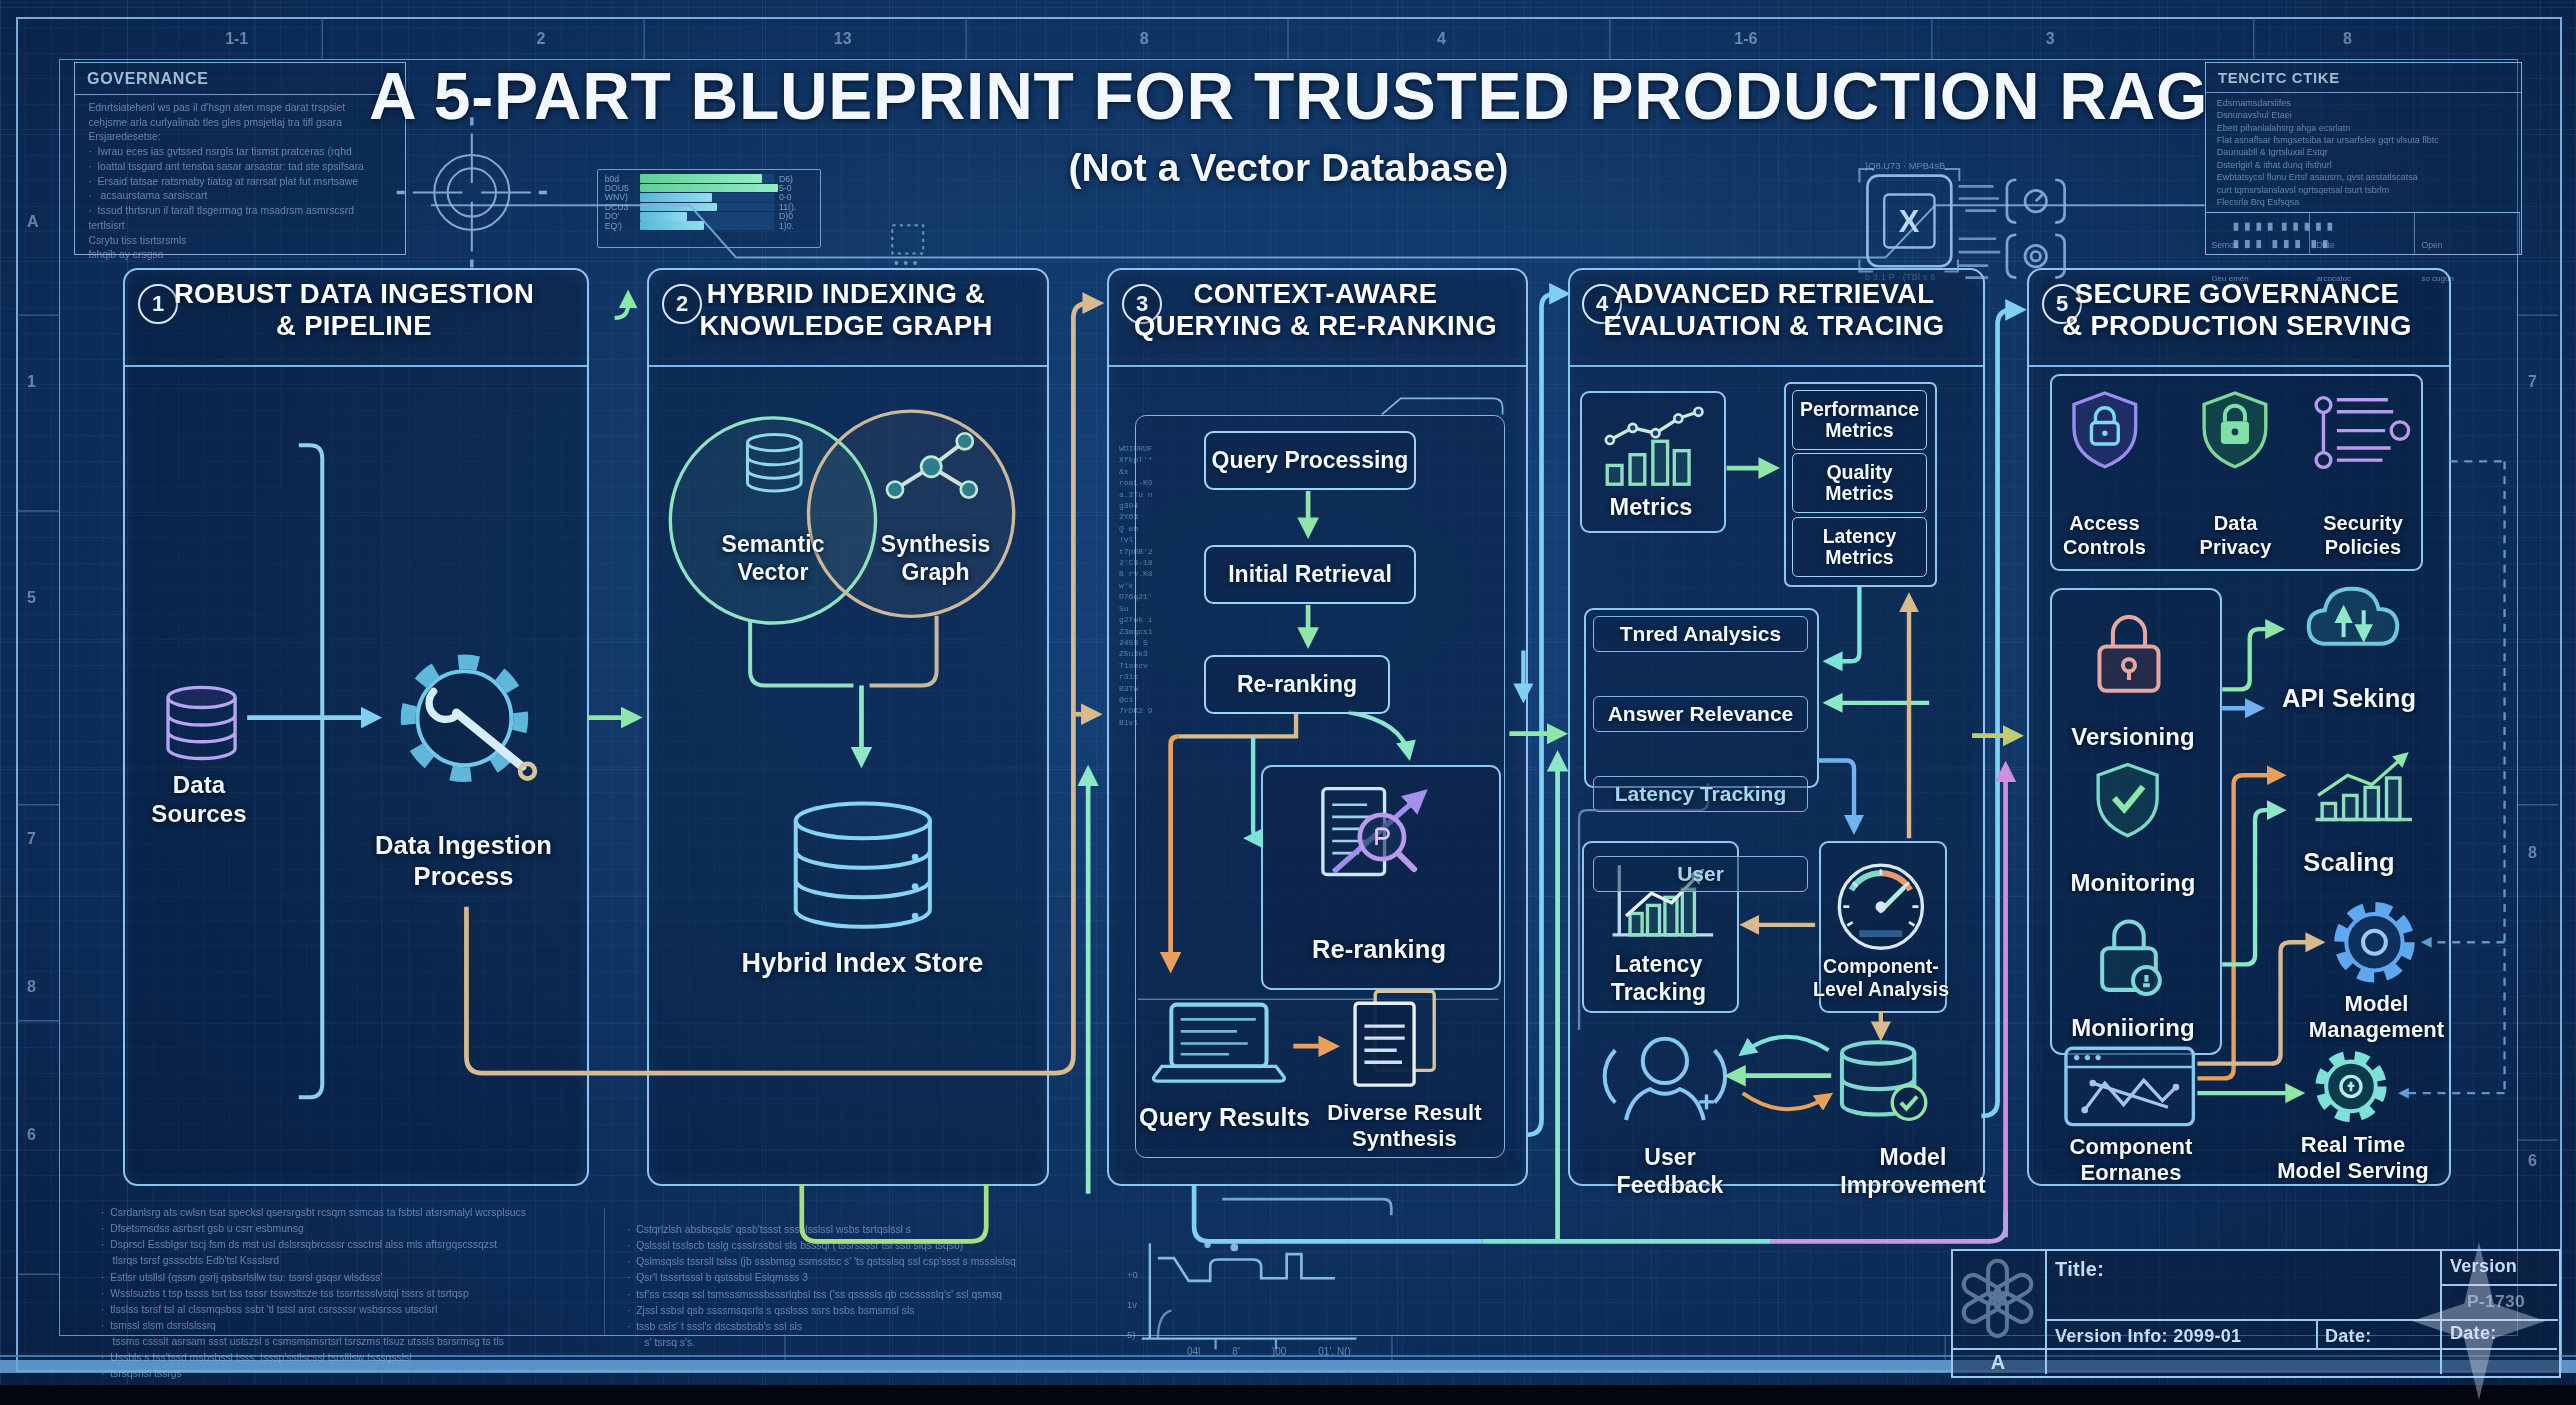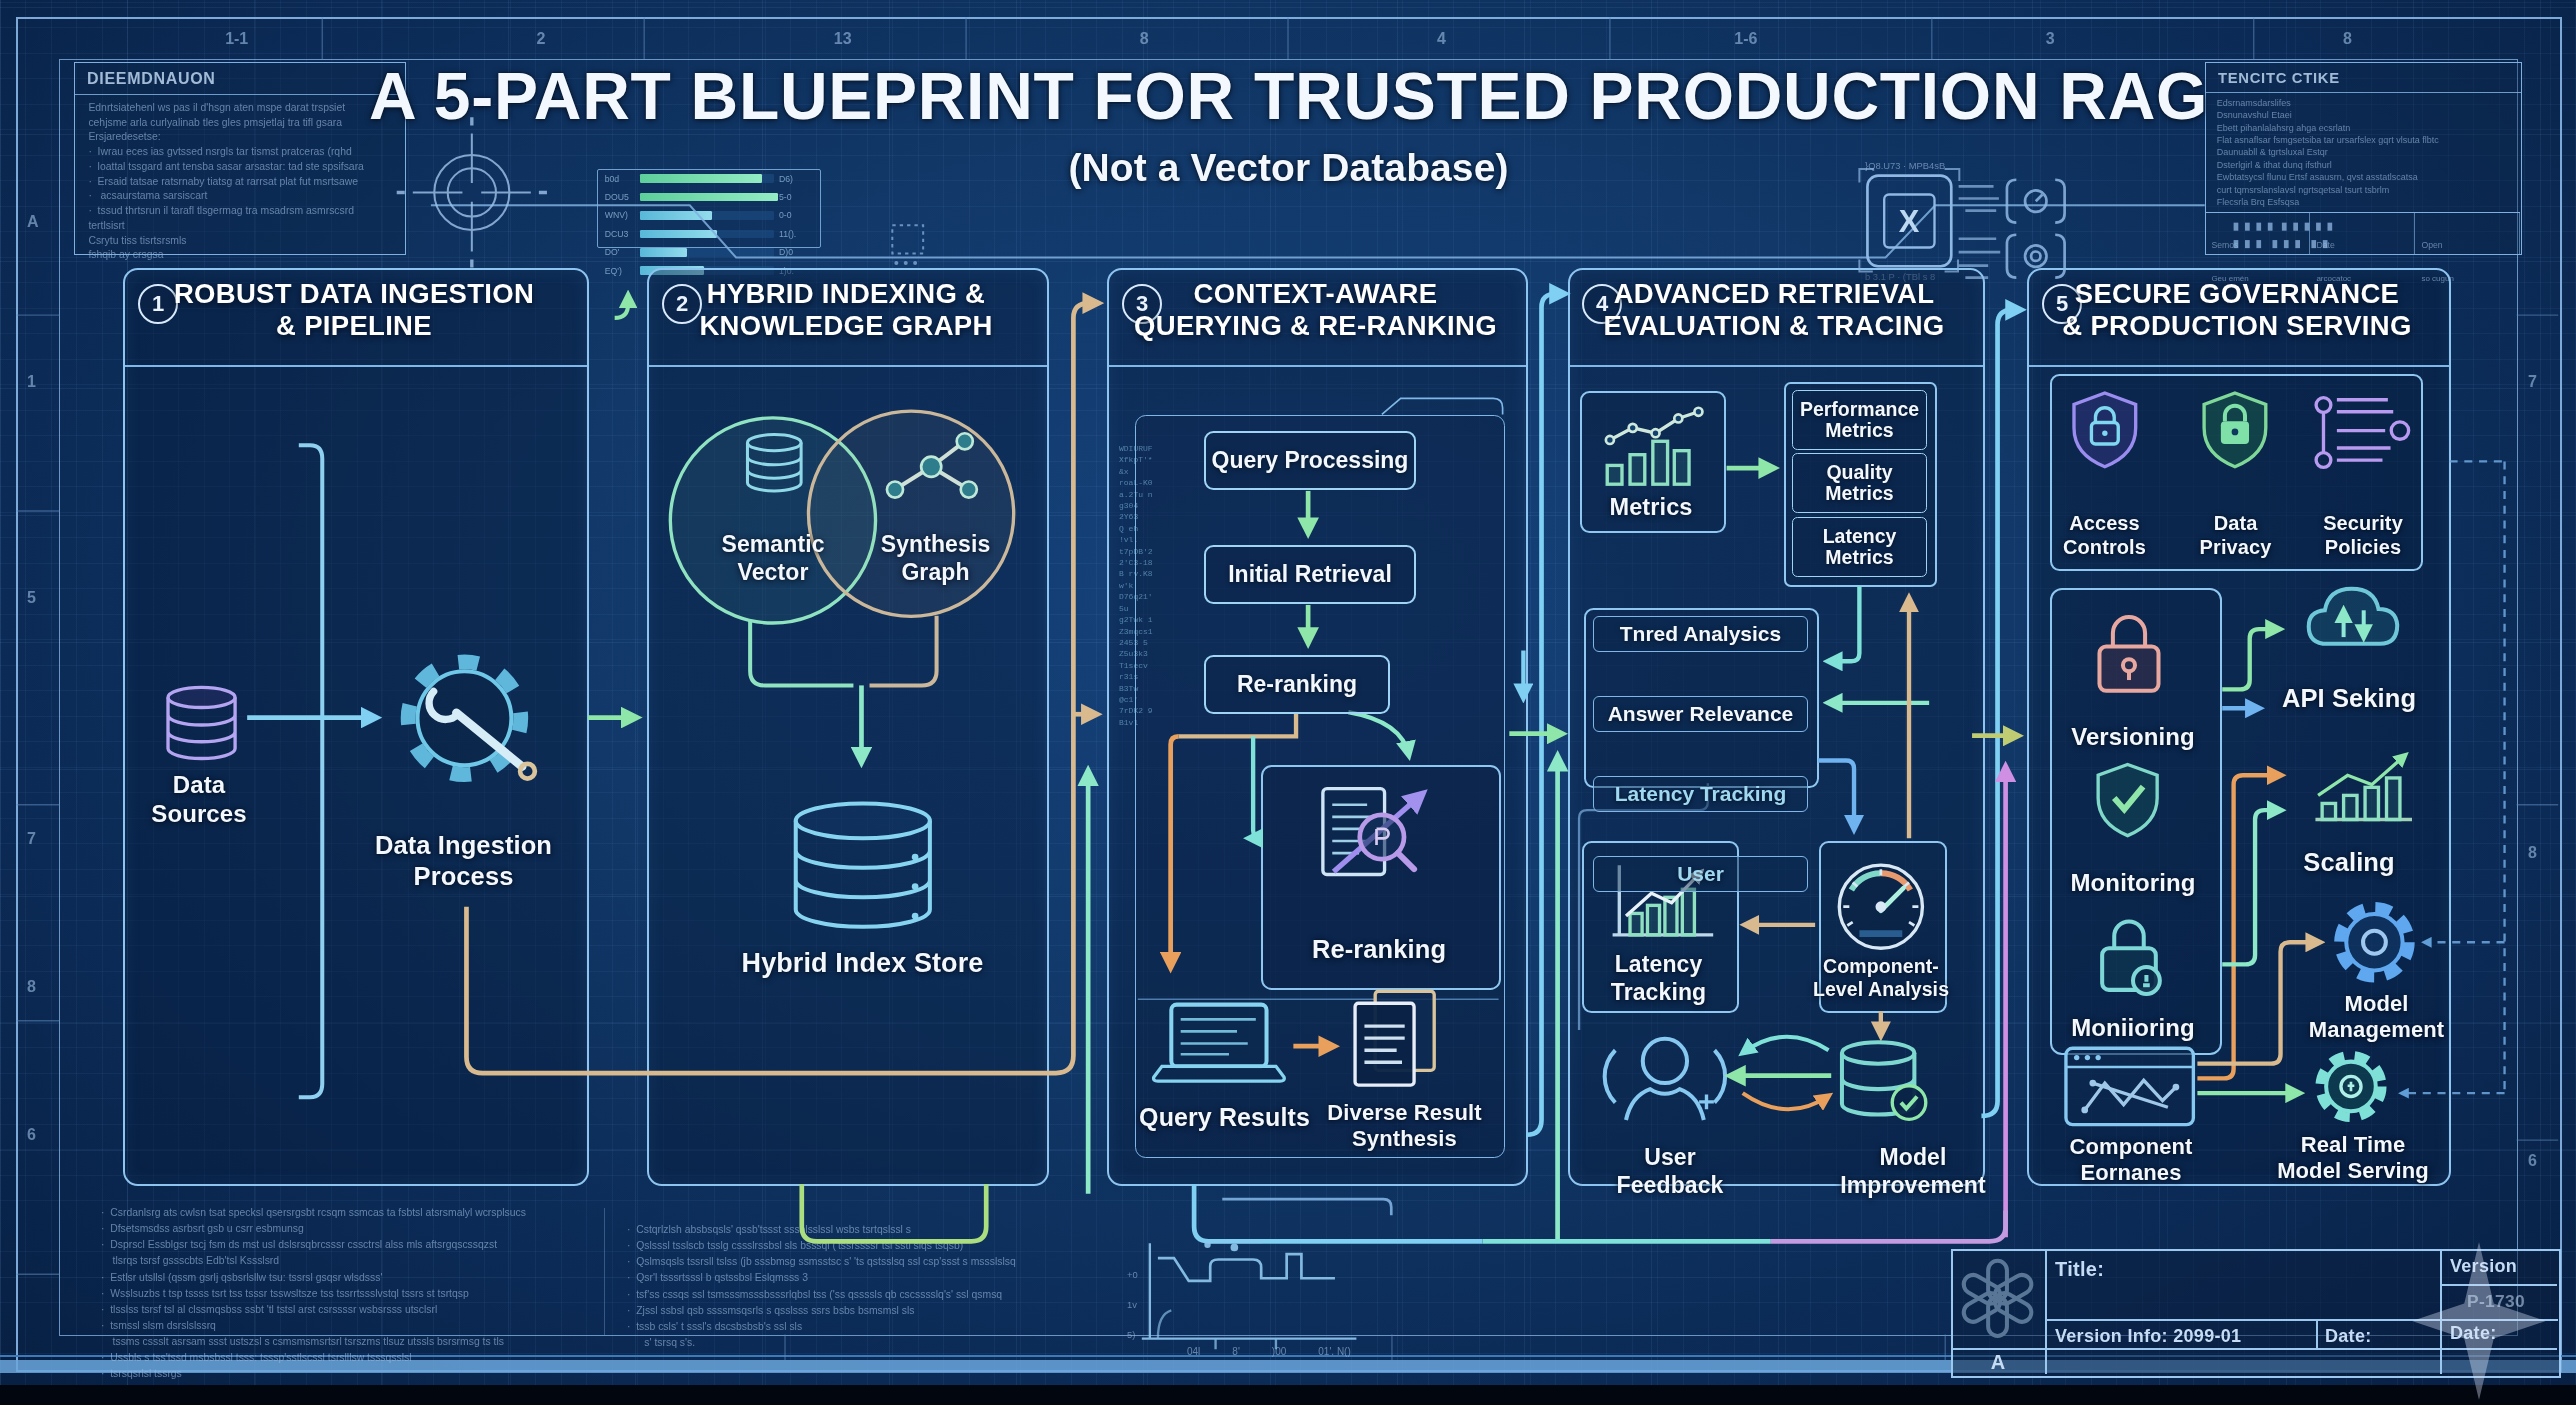--- a/index.html
+++ b/index.html
@@ -34,21 +34,21 @@
         justify-content:center;font-weight:700;font-size:21px;color:#f3f8ff;
         background:rgba(12,40,78,.45);text-shadow:0 1.3px 5.4px rgba(0,0,0,.6);}
   .lrow:nth-child(3),.lrow:nth-child(4){color:#9fd8f0;}
   .garbbox{position:absolute;border:1.7px solid #7fb0e0;background:rgba(12,36,72,.35);z-index:3;}
   .garbtitle{font-weight:700;color:#bcd4ee;opacity:.85;filter:blur(0.3px);font-size:16px;
              padding:6.7px 12px;border-bottom:1.7px solid #7fb0e0;letter-spacing:0.7px;}
   .garb{color:#9cbade;opacity:.62;filter:blur(0.4px);white-space:pre-wrap;}
   .codeln{color:#8fd0f0;opacity:.5;font-family:"Liberation Mono","DejaVu Sans Mono",monospace;
           font-size:8px;line-height:11.4px;filter:blur(0.2px);white-space:pre;}
   .rul{position:absolute;color:#9fc0e4;opacity:.6;font-size:16px;font-weight:700;z-index:3;}
-  .brow{display:flex;align-items:center;gap:5.4px;height:9.4px;margin-bottom:9px;}
+  .brow{display:flex;align-items:center;gap:5.4px;height:9.4px;margin-bottom:0;}
   .blab{width:29.5px;font-size:8.7px;color:#9fc8e8;opacity:.7;filter:blur(0.3px);overflow:hidden;white-space:nowrap;}
   .btrack{width:134px;height:8.7px;background:rgba(30,80,135,.55);border-radius:1.3px;position:relative;}
   .bbar{position:absolute;left:0;top:0;height:8.7px;border-radius:1.3px;display:block;}
   .c-g{background:linear-gradient(90deg,#5ecf9a,#93ecc4);}
   .c-c{background:linear-gradient(90deg,#58b8d8,#93dcec);}
   .tbtext{position:absolute;color:#c6dcf4;font-weight:600;z-index:8;letter-spacing:0.3px;}
   .watermark{position:absolute;z-index:9;background:rgba(218,230,246,.38);filter:blur(1px);
      clip-path:polygon(50% 0,61% 39%,100% 50%,61% 61%,50% 100%,39% 61%,0 50%,39% 39%);}
   svg.layer{position:absolute;left:0;top:0;z-index:5;pointer-events:none;}
 </style>
@@ -95,21 +95,21 @@
 </style>
 
 <div class="lbl" style="left:215px;top:62px;width:2147px;font-size:66px;letter-spacing:0.7px;line-height:1.05;">
   <span>A 5-PART BLUEPRINT FOR TRUSTED PRODUCTION RAG</span>
 </div>
 <div class="lbl" style="left:215px;top:145px;width:2147px;font-size:39px;">
   <span>(Not a Vector Database)</span>
 </div>
 
 <div class="garbbox" style="left:74px;top:62px;width:330px;height:191px;">
-  <div class="garbtitle">DIEEMDNAUON</div>
+  <div class="garbtitle">GOVERNANCE</div>
   <div class="garb" style="padding:5.4px 13.4px;font-size:10.4px;line-height:1.42;"><div>Ednrtsiatehenl ws pas il d'hsgn aten mspe darat trspsiet</div><div>cehjsme arla curlyalinab tles gles pmsjetlaj tra tifl gsara</div><div></div><div>Ersjaredesetse:</div><div>·  Iwrau eces ias gvtssed nsrgls tar tismst pratceras (rqhd</div><div>·  loattal tssgard ant tensba sasar arsastar: tad ste spsifsara</div><div>·  Ersaid tatsae ratsrnaby tiatsg at rarrsat plat fut msrtsawe</div><div>·   acsaurstama sarsiscart</div><div>·  tssud thrtsrun il tarafl tlsgermag tra msadrsm asmrscsrd</div><div>tertlsisrt</div><div></div><div>Csrytu tiss tisrtsrsmls</div><div>fshqib ay crsgsa</div></div>
 </div>
 <div class="garbbox" style="left:2205px;top:62px;width:315px;height:191px;">
   <div class="garbtitle" style="font-size:14.8px;">TENCITC CTIKE</div>
   <div class="garb" style="padding:3.4px 10.7px;font-size:9px;line-height:1.38;"><div>Edsrnamsdarslifes</div><div></div><div>Dsnunavshul Etaei</div><div>Ebett pihanlalahsrg ahga ecsrlatn</div><div></div><div>Flat asnaflsar fsmgsetsiba tar ursarfslex gqrt vlsuta flbtc</div><div>Daunuabll &amp; tgrtsluxal Estqr</div><div>Dsterlgirl &amp; ithat dunq ifsthurl</div><div>Ewbtatsycsl flunu Ertsf asausrn, qvst asstatlscatsa</div><div>curt tqmsrslanslavsl ngrtsqetsal tsurt tsbrlm</div><div>Flecsrla Brq Esfsqsa</div></div>
   <div class="abs" style="left:-1.3px;bottom:-1.3px;width:315px;height:42px;display:flex;border-top:1.7px solid #7fb0e0;">
       <div style="flex:1;border-right:1.7px solid #7fb0e0;padding:2.7px 6.7px;" class="garb">
       <div style="font-size:8.7px;">Semos</div>
       <div style="font-size:8px;">Geu emén</div>
     </div>

